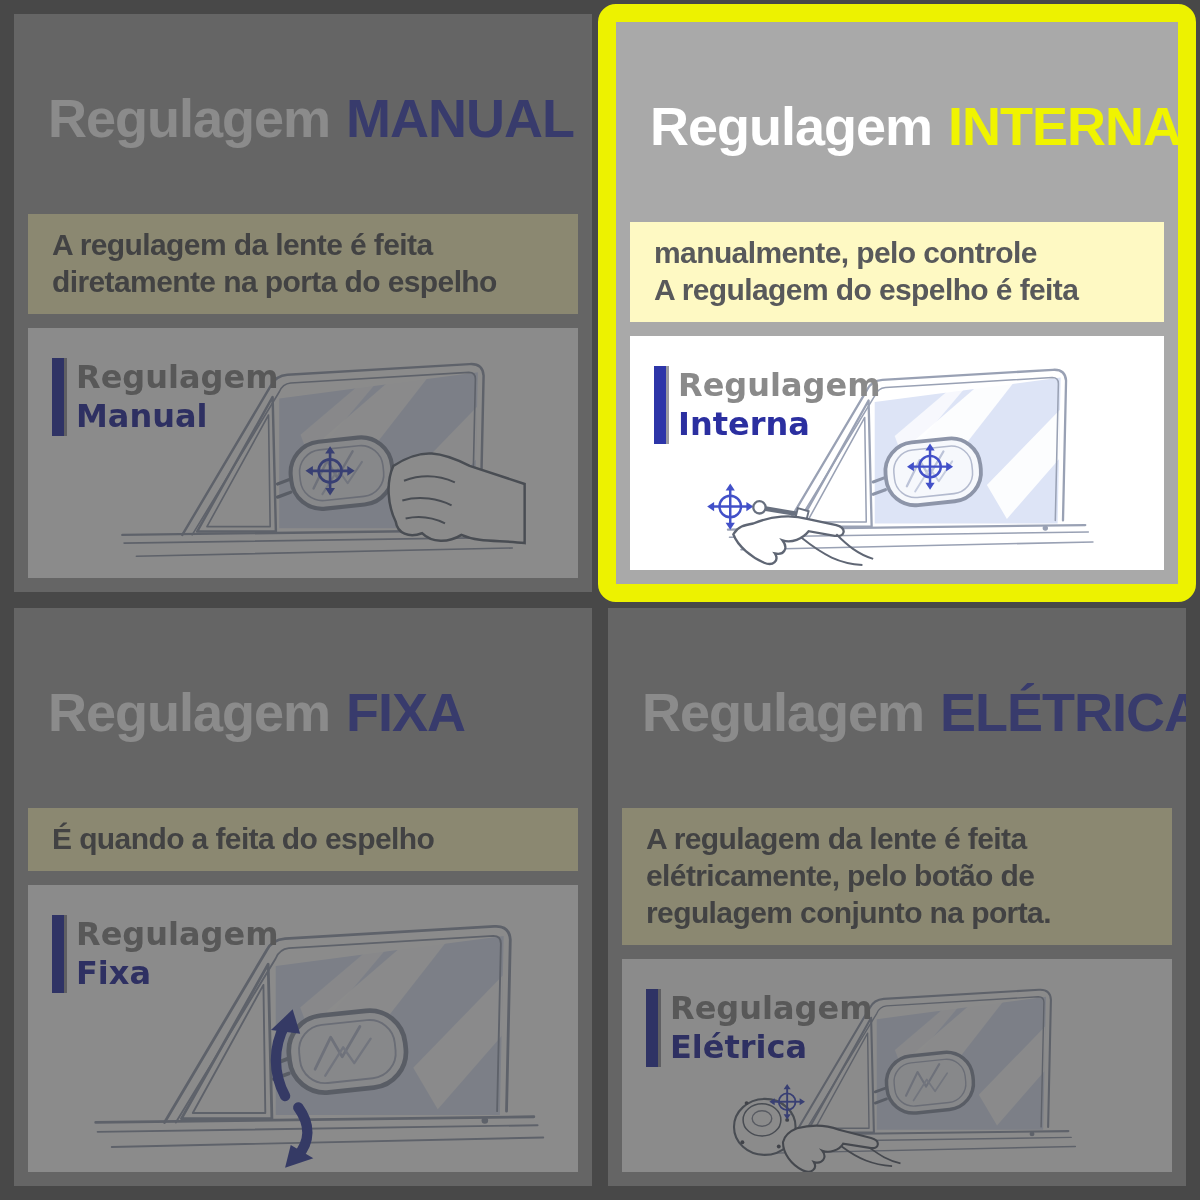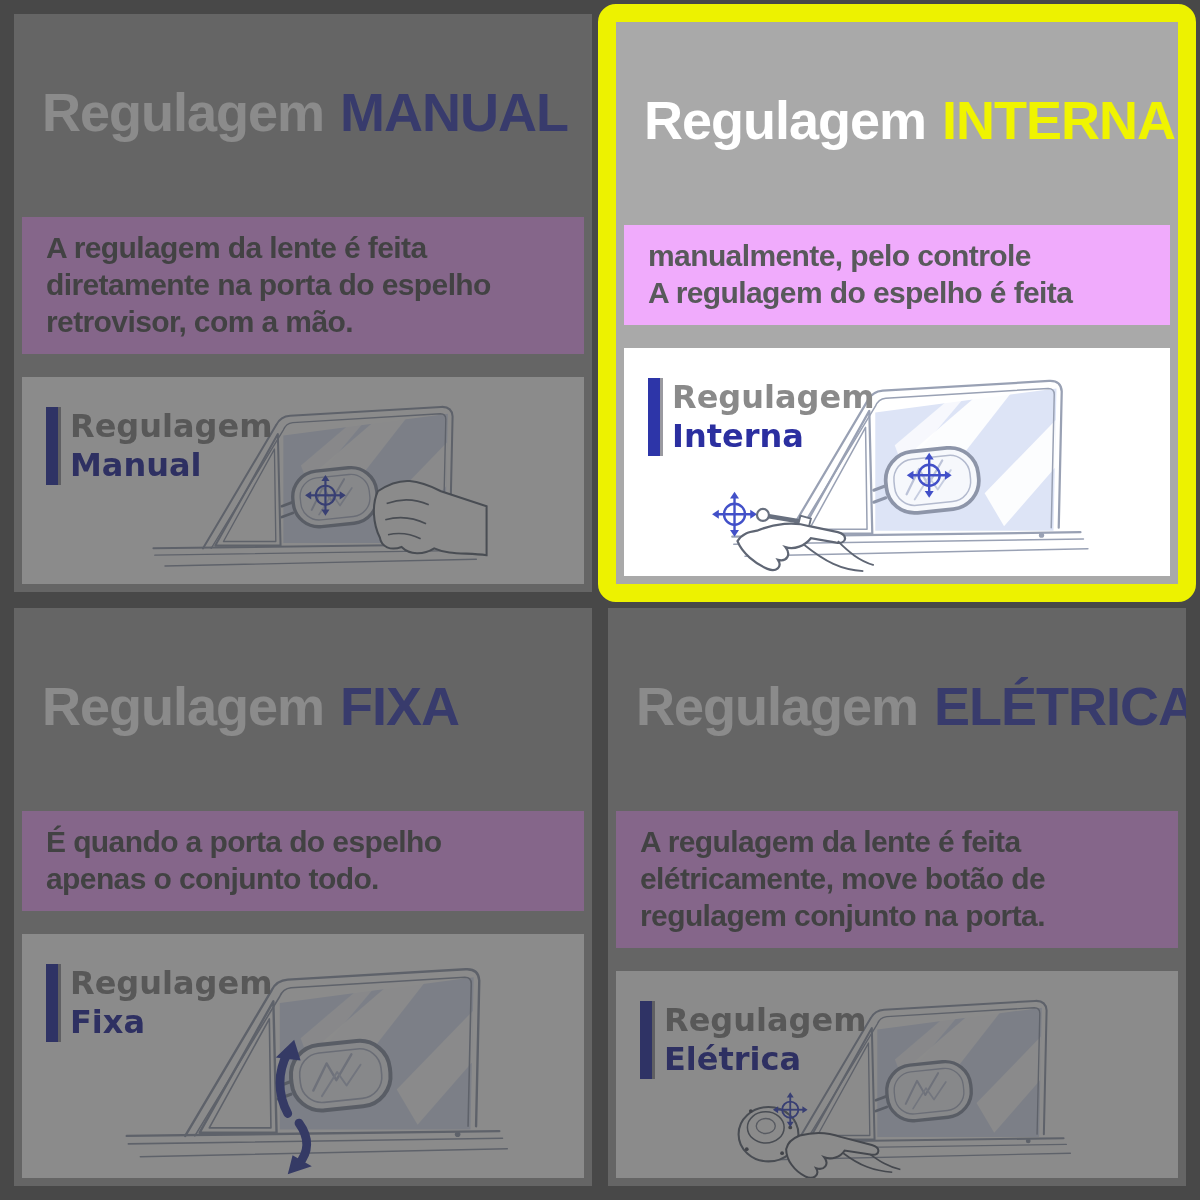--- a/index.html
+++ b/index.html
@@ -1,29 +1,29 @@
 <!DOCTYPE html>
 <html><head>
 <meta charset="utf-8">
 <style>
   html,body{margin:0;padding:0;width:1200px;height:1200px;background:#484848;overflow:hidden;}
   .grid{display:grid;grid-template-columns:1fr 1fr;grid-template-rows:1fr 1fr;gap:16px;padding:14px;
         width:1200px;height:1200px;box-sizing:border-box;}
-  .panel{position:relative;background:#a9a9a9;padding:2px;box-sizing:border-box;
+  .panel{position:relative;background:#a9a9a9;padding:8px;box-sizing:border-box;
          display:flex;flex-direction:column;overflow:hidden;}
   .panel.dim::after{content:"";position:absolute;inset:0;background:rgba(50,50,50,0.565);z-index:10;}
   .panel.highlight{margin:-10px;border:18px solid #edf200;border-radius:18px;z-index:2;}
 
   .title{height:102px;flex:0 0 auto;display:flex;align-items:center;padding-left:26px;
          font:700 54px/1 "Liberation Sans",sans-serif;letter-spacing:-1px;color:#ffffff;white-space:nowrap;}
   .title .accent{margin-left:16px;}
   .accent-navy{color:#4249b8;}
   .accent-yellow{color:#f0f400;}
 
-  .desc{flex:0 0 auto;margin:9px 6px;background:#f0abfc;padding:12px 10px 14px 24px;
+  .desc{flex:0 0 auto;margin:0 6px;background:#fef9c3;padding:12px 10px 14px 24px;
         font:700 30px/37px "Liberation Sans",sans-serif;letter-spacing:-0.6px;color:#58595b;}
   .desc span{display:block;white-space:nowrap;}
 
   .illo{flex:1 1 auto;margin:14px 6px 6px;background:#ffffff;position:relative;overflow:hidden;}
   .illo svg.art{position:absolute;inset:0;width:100%;height:100%;}
   .illo-label{position:absolute;left:24px;top:30px;display:flex;align-items:stretch;z-index:3;}
   .label-bar{width:12px;background:#2d35a8;border-right:3px solid #9a9aa0;margin-right:9px;}
   .label-text{font:700 32px/39px "DejaVu Sans",sans-serif;}
   .lab1{display:block;color:#8a8a8a;}
   .lab2{display:block;color:#2b2fa0;}
@@ -114,21 +114,20 @@
 <div class="grid">
 
   <section class="panel dim">
     <h2 class="title">
         <span>Regulagem</span> 
         <span class="accent accent-navy">MANUAL</span>
       </h2>
     <div class="desc">
       <span>A regulagem da lente é feita</span>
       <span>diretamente na porta do espelho</span>
-      <span>retrovisor, com a mão.</span>
     </div>
     <div class="illo">
       <div class="illo-label">
         <div class="label-bar"></div>
         <div class="label-text">
           <span class="lab1">Regulagem</span>
           <span class="lab2">Manual</span>
         </div>
       </div>
       <svg class="art" viewBox="0 0 550 305" preserveAspectRatio="xMidYMid meet">
@@ -161,22 +160,21 @@
       </svg>
     </div>
   </section>
 
   <section class="panel dim">
     <h2 class="title">
         <span>Regulagem</span> 
         <span class="accent accent-navy">FIXA</span>
       </h2>
     <div class="desc">
-      <span>É quando a porta do espelho</span>
-      <span>apenas o conjunto todo.</span>
+      <span>É quando a feita do espelho</span>
     </div>
     <div class="illo">
       <div class="illo-label">
         <div class="label-bar"></div>
         <div class="label-text">
           <span class="lab1">Regulagem</span>
           <span class="lab2">Fixa</span>
         </div>
       </div>
       <svg class="art" viewBox="0 0 550 305" preserveAspectRatio="xMidYMid meet">
@@ -186,21 +184,21 @@
     </div>
   </section>
 
   <section class="panel dim">
     <h2 class="title">
         <span>Regulagem</span> 
         <span class="accent accent-navy">ELÉTRICA</span>
       </h2>
     <div class="desc">
       <span>A regulagem da lente é feita</span>
-      <span>elétricamente, move botão de</span>
+      <span>elétricamente, pelo botão de</span>
       <span>regulagem conjunto na porta.</span>
     </div>
     <div class="illo">
       <div class="illo-label">
         <div class="label-bar"></div>
         <div class="label-text">
           <span class="lab1">Regulagem</span>
           <span class="lab2">Elétrica</span>
         </div>
       </div>

